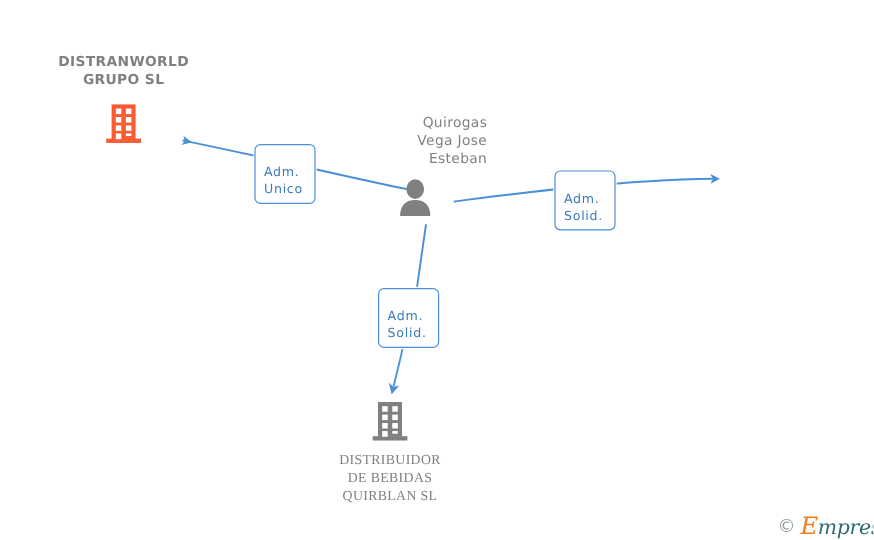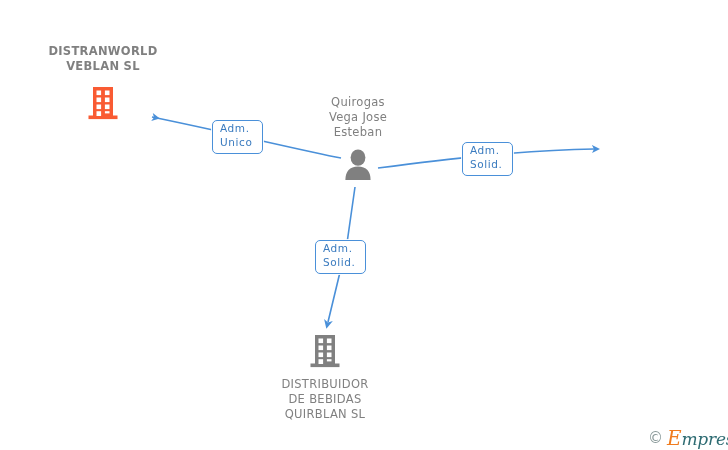--- a/index.html
+++ b/index.html
@@ -51,21 +51,21 @@
 
   .edge-label {
     position: absolute;
     border: 1.4px solid #4a90d9;
     border-radius: 5px;
     background: #ffffff;
     color: #3a7bbf;
     font-size: 10.5px;
     line-height: 14px;
     letter-spacing: 0.6px;
-    padding: 0 7px 4px 7px;
+    padding: 16px 7px 4px 7px;
     text-align: left;
     white-space: pre-line;
     box-sizing: border-box;
     box-shadow: 0 0 0 1px rgba(255,255,255,0.9);
   }
 
   #watermark {
     position: absolute;
     display: flex;
     align-items: center;
@@ -108,38 +108,38 @@
 
     <path d="M 341,158 C 300,150 230,133 152,117" fill="none" stroke="#4a90d9" stroke-width="1.6" marker-end="url(#arrowL)"></path>
 
     <path d="M 378,168 C 440,160 520,150 594,149" fill="none" stroke="#4a90d9" stroke-width="1.6" marker-end="url(#arrowR)"></path>
 
     <path d="M 355,187 L 347,243 L 341,268 L 328,322" fill="none" stroke="#4a90d9" stroke-width="1.6" marker-end="url(#arrowD)"></path>
   </svg>
 
   <div class="node" style="left:28px; top:44px; width:150px;">
     <div class="node-label bold">DISTRANWORLD
-VEBLAN SL</div>
+GRUPO SL</div>
     <div class="node-icon" style="height:36px; margin-top:10px;">
       <svg width="30" height="34" viewBox="0 0 30 34">
         <rect x="5" y="1" width="20" height="29" fill="#f95b33"></rect>
         <rect x="0.5" y="29.5" width="29" height="3.6" fill="#f95b33"></rect>
         <rect x="8.5" y="4.5" width="4.6" height="4.6" fill="#ffffff"></rect>
         <rect x="16.9" y="4.5" width="4.6" height="4.6" fill="#ffffff"></rect>
         <rect x="8.5" y="11.5" width="4.6" height="4.6" fill="#ffffff"></rect>
         <rect x="16.9" y="11.5" width="4.6" height="4.6" fill="#ffffff"></rect>
         <rect x="8.5" y="18.5" width="4.6" height="4.6" fill="#ffffff"></rect>
         <rect x="16.9" y="18.5" width="4.6" height="4.6" fill="#ffffff"></rect>
         <rect x="8.5" y="25.2" width="4.6" height="4.8" fill="#ffffff"></rect>
         <rect x="16.9" y="25.2" width="4.6" height="2.2" fill="#ffffff"></rect>
       </svg>
     </div>
   </div>
 
-  <div class="node" style="left:298px; top:95px; width:120px;">
+  <div class="node" style="left:286px; top:95px; width:120px;text-align:right;">
     <div class="node-label">Quirogas
 Vega Jose
 Esteban</div>
     <div class="node-icon" style="height:32px; margin-top:8px;">
       <svg width="30" height="31" viewBox="0 0 30 31">
         <ellipse cx="15" cy="8.6" rx="7.4" ry="8.2" fill="#808080"></ellipse>
         <path d="M15 17.6 C 6.6 17.6 2.4 22.6 2.4 31 L 27.6 31 C 27.6 22.6 23.4 17.6 15 17.6 Z" fill="#808080"></path>
       </svg>
     </div>
   </div>
@@ -153,21 +153,21 @@
         <rect x="8.5" y="4.5" width="4.6" height="4.6" fill="#ffffff"></rect>
         <rect x="16.9" y="4.5" width="4.6" height="4.6" fill="#ffffff"></rect>
         <rect x="8.5" y="11.5" width="4.6" height="4.6" fill="#ffffff"></rect>
         <rect x="16.9" y="11.5" width="4.6" height="4.6" fill="#ffffff"></rect>
         <rect x="8.5" y="18.5" width="4.6" height="4.6" fill="#ffffff"></rect>
         <rect x="16.9" y="18.5" width="4.6" height="4.6" fill="#ffffff"></rect>
         <rect x="8.5" y="25.2" width="4.6" height="4.8" fill="#ffffff"></rect>
         <rect x="16.9" y="25.2" width="4.6" height="2.2" fill="#ffffff"></rect>
       </svg>
     </div>
-    <div class="node-label" style="margin-top:9px;">DISTRIBUIDOR
+    <div class="node-label" style="margin-top:9px;font-family:Liberation Serif, serif;">DISTRIBUIDOR
 DE BEBIDAS
 QUIRBLAN SL</div>
   </div>
 
   <div class="edge-label" style="left:212px; top:120px; width:51px;">Adm.
 Unico</div>
 
   <div class="edge-label" style="left:462px; top:142px; width:51px;">Adm.
 Solid.</div>
 

